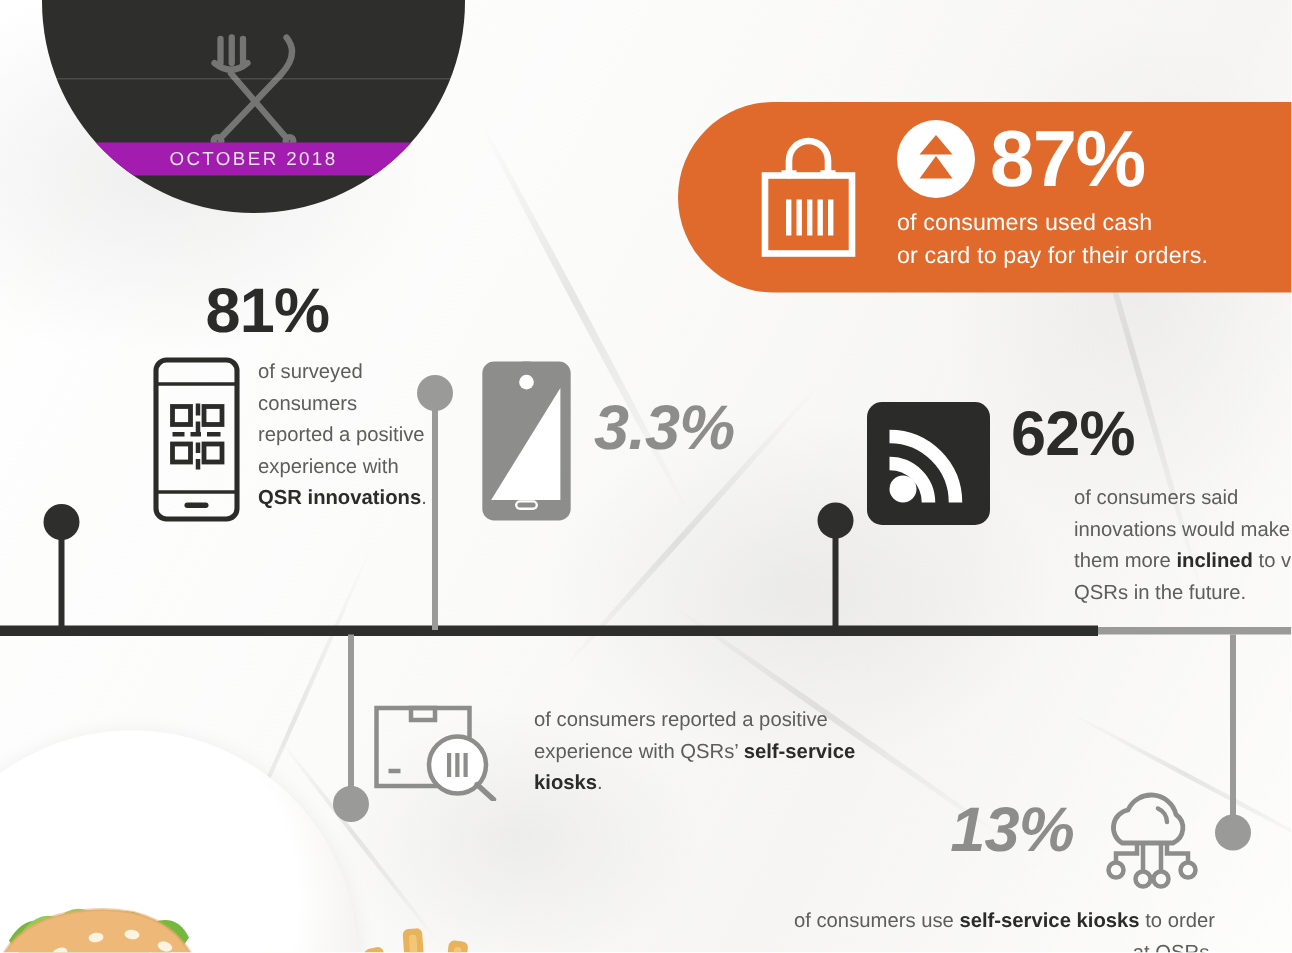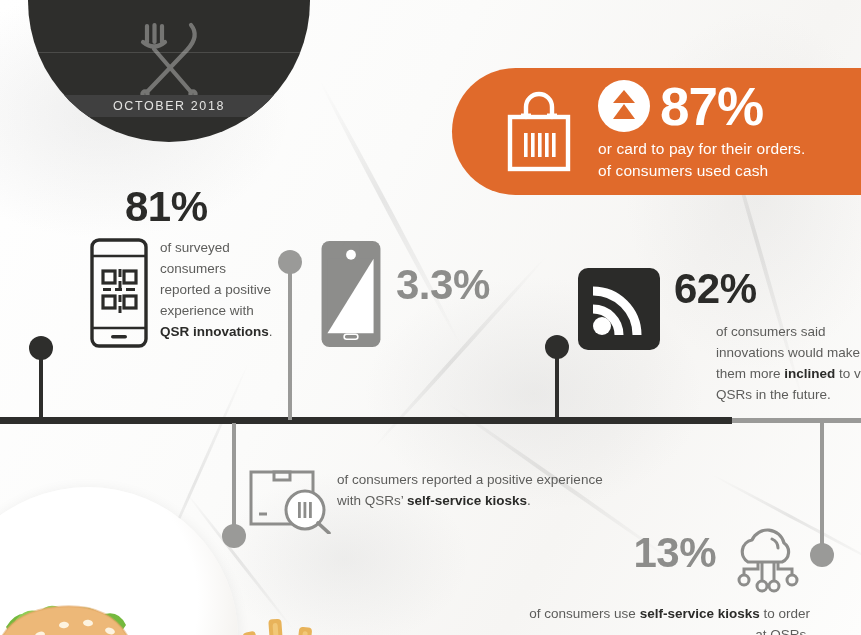--- a/index.html
+++ b/index.html
@@ -59,21 +59,21 @@
     width: 80px;
     height: 78px;
     opacity: 0.42;
   }
   #date-band {
     position: absolute;
     left: 0;
     right: 0;
     top: 235px;
     height: 22px;
-    background: #404040;
+    background: #a21caf;
     display: flex;
     align-items: center;
     justify-content: center;
   }
   #date-band-label {
     color: #e3e3e1;
     font-size: 12.5px;
     letter-spacing: 1.6px;
     font-weight: 400;
   }
@@ -145,21 +145,21 @@
 
   
   .stat { position: absolute; }
   .pct {
     font-size: 42px;
     font-weight: bold;
     letter-spacing: -0.5px;
     line-height: 1;
   }
   .pct.dark { color: #2b2b29; }
-  .pct.gray { color: #8d8d8b; }
+  .pct.gray { color: #8d8d8b; font-style: italic; }
   .body {
     font-size: 13.5px;
     line-height: 1.55;
     color: #5d5d5b;
     font-weight: 400;
   }
   .body b { color: #2b2b29; font-weight: bold; }
 
   
   #burger-photo {
@@ -240,22 +240,22 @@
     <div id="badge-text-col">
       <div id="badge-top-row">
         <svg id="arrow-circle-icon" viewBox="0 0 52 52">
           <circle cx="26" cy="26" r="26" fill="#ffffff"></circle>
           <polygon points="26,10 37,23 15,23" fill="#e06a2b"></polygon>
           <polygon points="26,24 37,39 15,39" fill="#e06a2b"></polygon>
         </svg>
         <span id="badge-pct">87%</span>
       </div>
       <div id="badge-lines">
+        <div class="badge-line">of consumers used cash</div>
         <div class="badge-line">or card to pay for their orders.</div>
-        <div class="badge-line">of consumers used cash</div>
       </div>
     </div>
   </div>
 
   <div id="tl-dark"></div>
   <div id="tl-gray"></div>
 
   <div class="stem" style="left:39px; top:350px; height:70px;"></div>
   <div class="dot" style="left:29px; top:336px;"></div>
 
@@ -264,21 +264,21 @@
 
   <div class="stem" style="left:555px; top:348px; height:72px;"></div>
   <div class="dot" style="left:545px; top:335px;"></div>
 
   <div class="stem gray" style="left:232px; top:423px; height:112px;"></div>
   <div class="dot gray" style="left:222px; top:524px;"></div>
 
   <div class="stem gray" style="left:820px; top:423px; height:130px;"></div>
   <div class="dot gray" style="left:810px; top:543px;"></div>
 
-  <div class="stat" style="left:58px; top:186px; width:220px;">
+  <div class="stat" style="left:70px; top:186px; width:220px;">
     <div class="pct dark" style="margin-left:67px;">81%</div>
     <div style="display:flex; gap:12px; margin-top:10px;margin-left:32px;">
       <svg viewBox="0 0 58 110" style="width:58px; height:110px; flex:0 0 auto;">
         <rect x="2" y="2" width="54" height="106" rx="7" fill="none" stroke="#2b2b29" stroke-width="3.4"></rect>
         <line x1="2" y1="18" x2="56" y2="18" stroke="#2b2b29" stroke-width="2.4"></line>
         <line x1="2" y1="90" x2="56" y2="90" stroke="#2b2b29" stroke-width="2.4"></line>
         <rect x="21" y="97" width="16" height="3.6" rx="1.8" fill="#2b2b29"></rect>
         <g fill="none" stroke="#2b2b29" stroke-width="3.2">
           <rect x="13" y="33" width="12" height="12"></rect>
           <rect x="34" y="33" width="12" height="12"></rect>
@@ -329,21 +329,21 @@
       <div>
         <div class="pct dark">62%</div>
         <div class="body" style="width:176px; margin-top:12px;margin-left:42px;">
           of consumers said innovations would make them more <b>inclined</b> to visit QSRs in the future.
         </div>
       </div>
     </div>
   </div>
 
   <div class="stat" style="left:248px; top:450px; width:370px;">
-    <div style="display:flex; gap:5px; margin-top:12px;">
+    <div style="display:flex; gap:24px; margin-top:12px;">
       <svg viewBox="0 0 84 72" style="width:84px; height:72px; flex:0 0 auto;">
         <rect x="3" y="10" width="62" height="52" fill="none" stroke="#8d8d8b" stroke-width="3"></rect>
         <rect x="26" y="10" width="16" height="8" fill="none" stroke="#8d8d8b" stroke-width="3"></rect>
         <line x1="11" y1="52" x2="19" y2="52" stroke="#8d8d8b" stroke-width="3"></line>
         <circle cx="57" cy="48" r="19" fill="#ffffff" stroke="#8d8d8b" stroke-width="3"></circle>
         <g fill="#8d8d8b">
           <rect x="50" y="40" width="2.8" height="16"></rect>
           <rect x="55.5" y="40" width="2.8" height="16"></rect>
           <rect x="61" y="40" width="2.8" height="16"></rect>
         </g>

